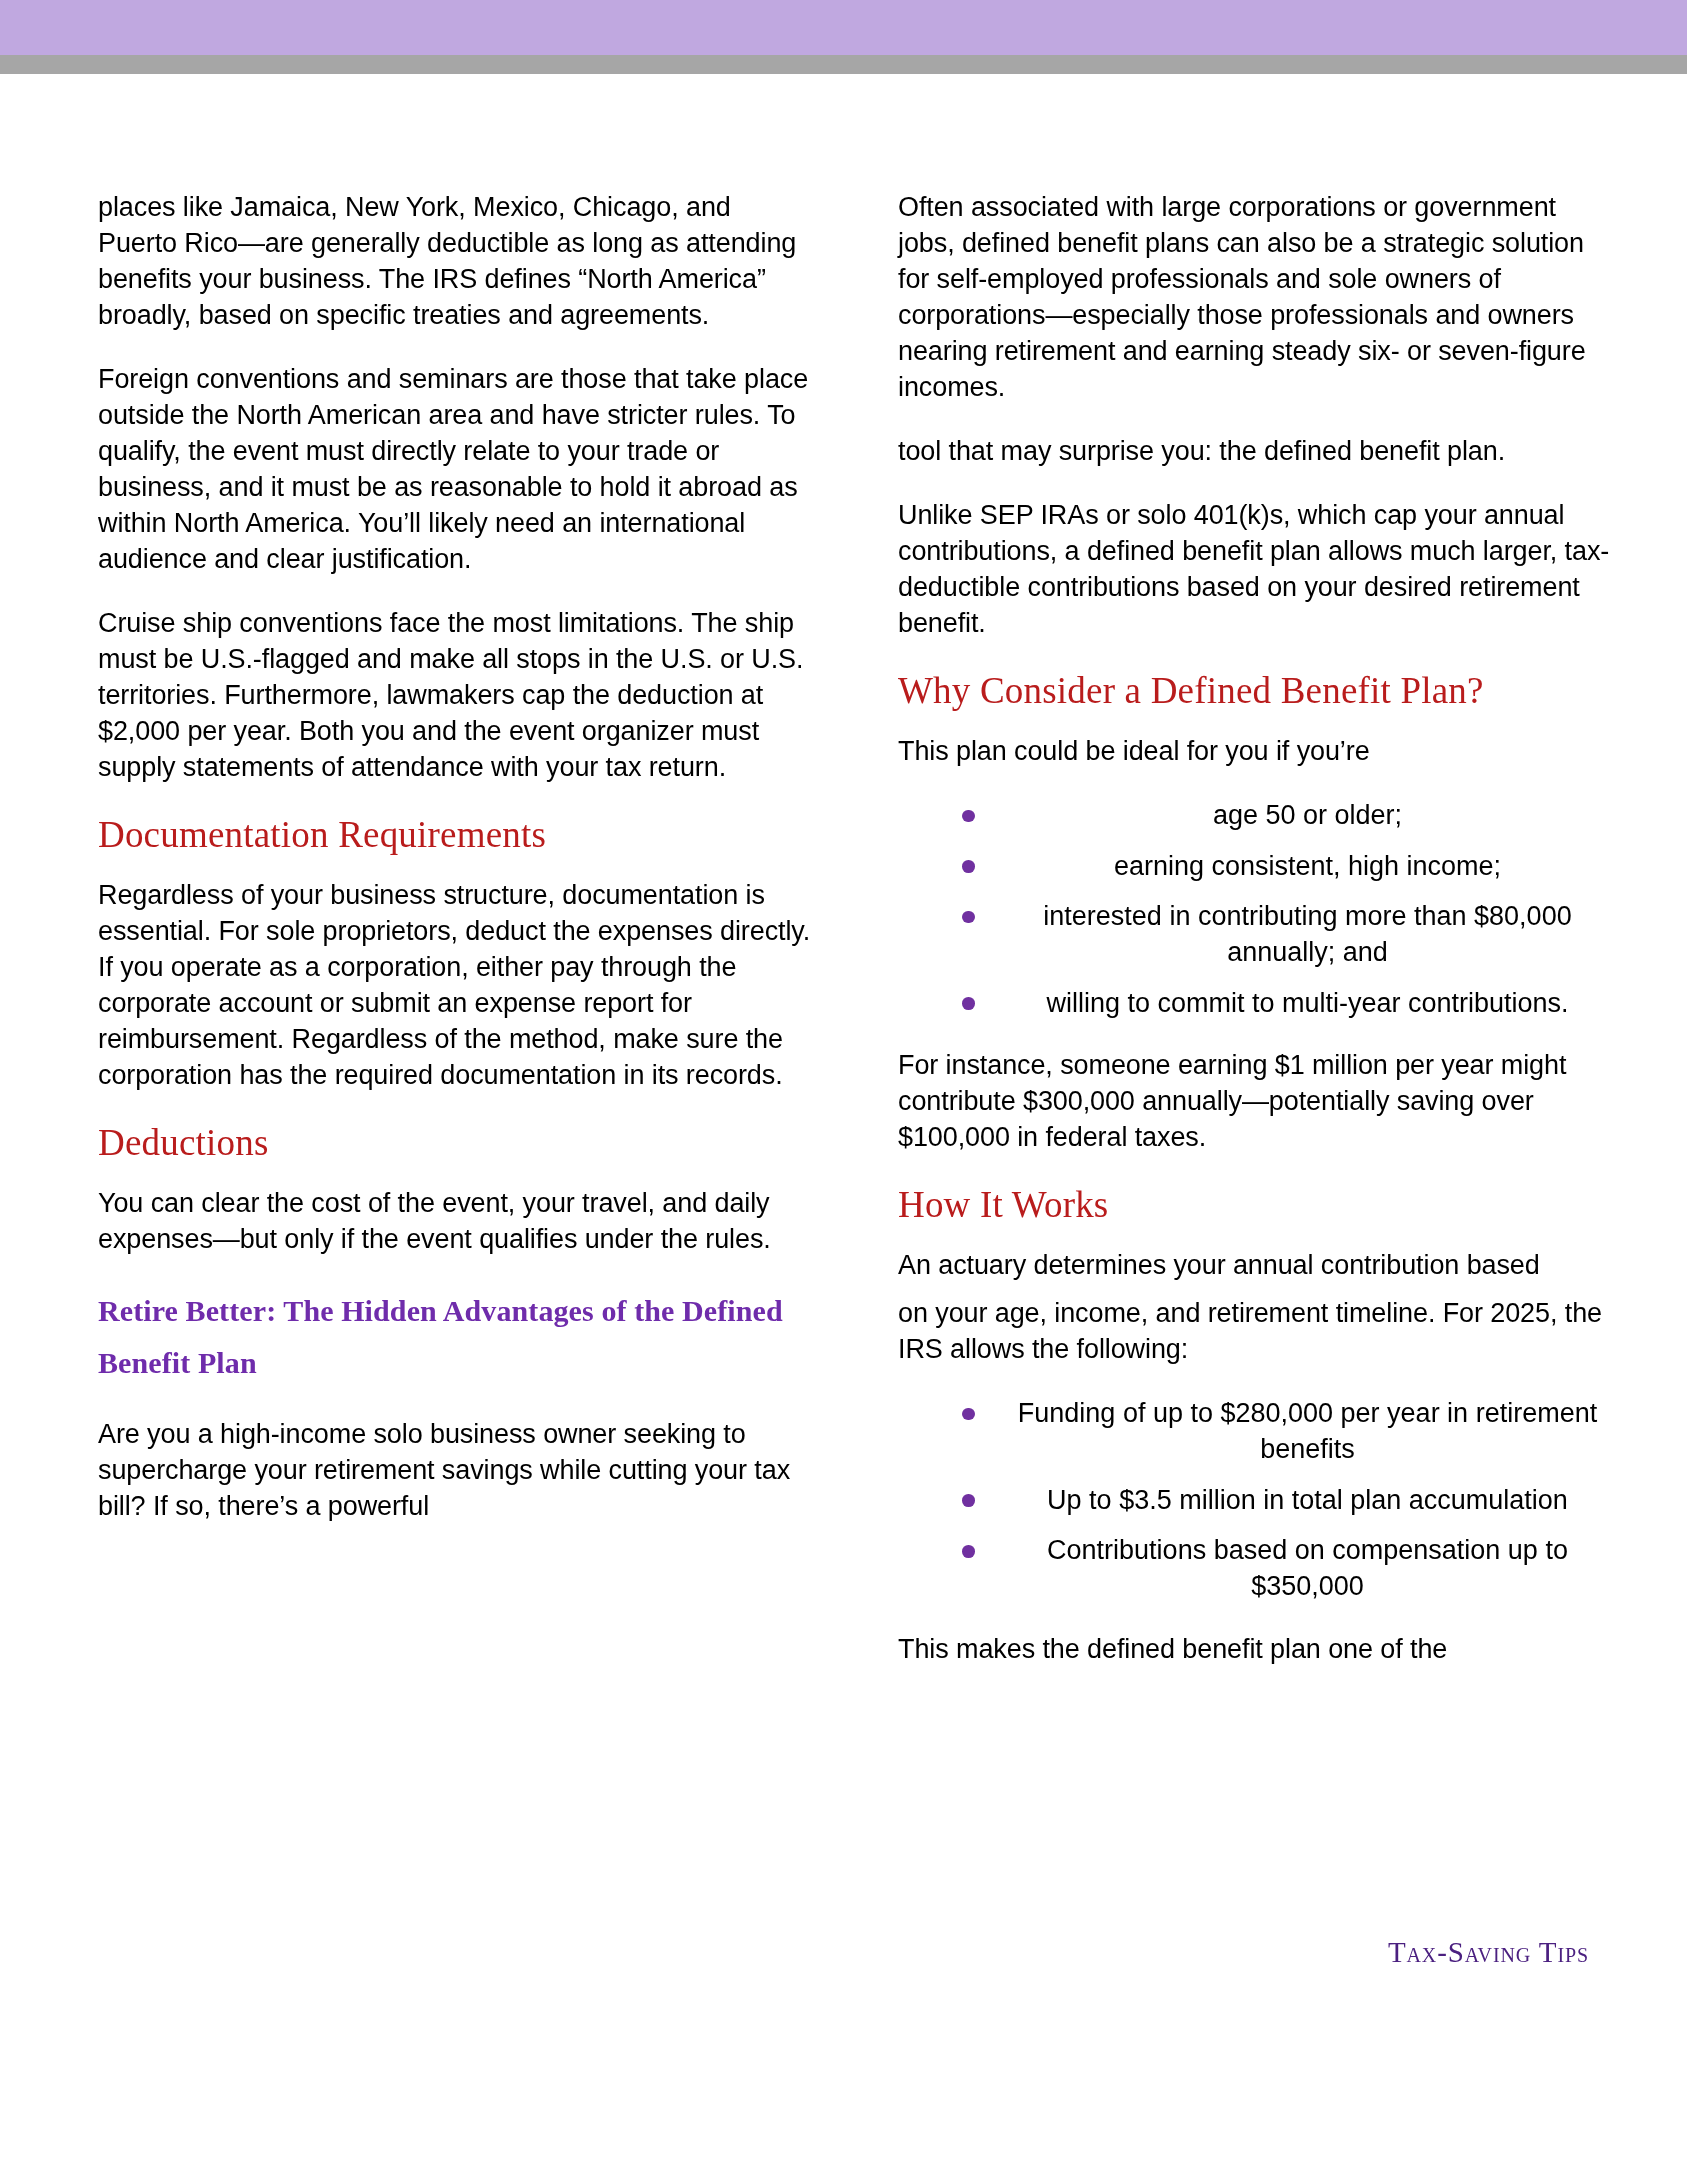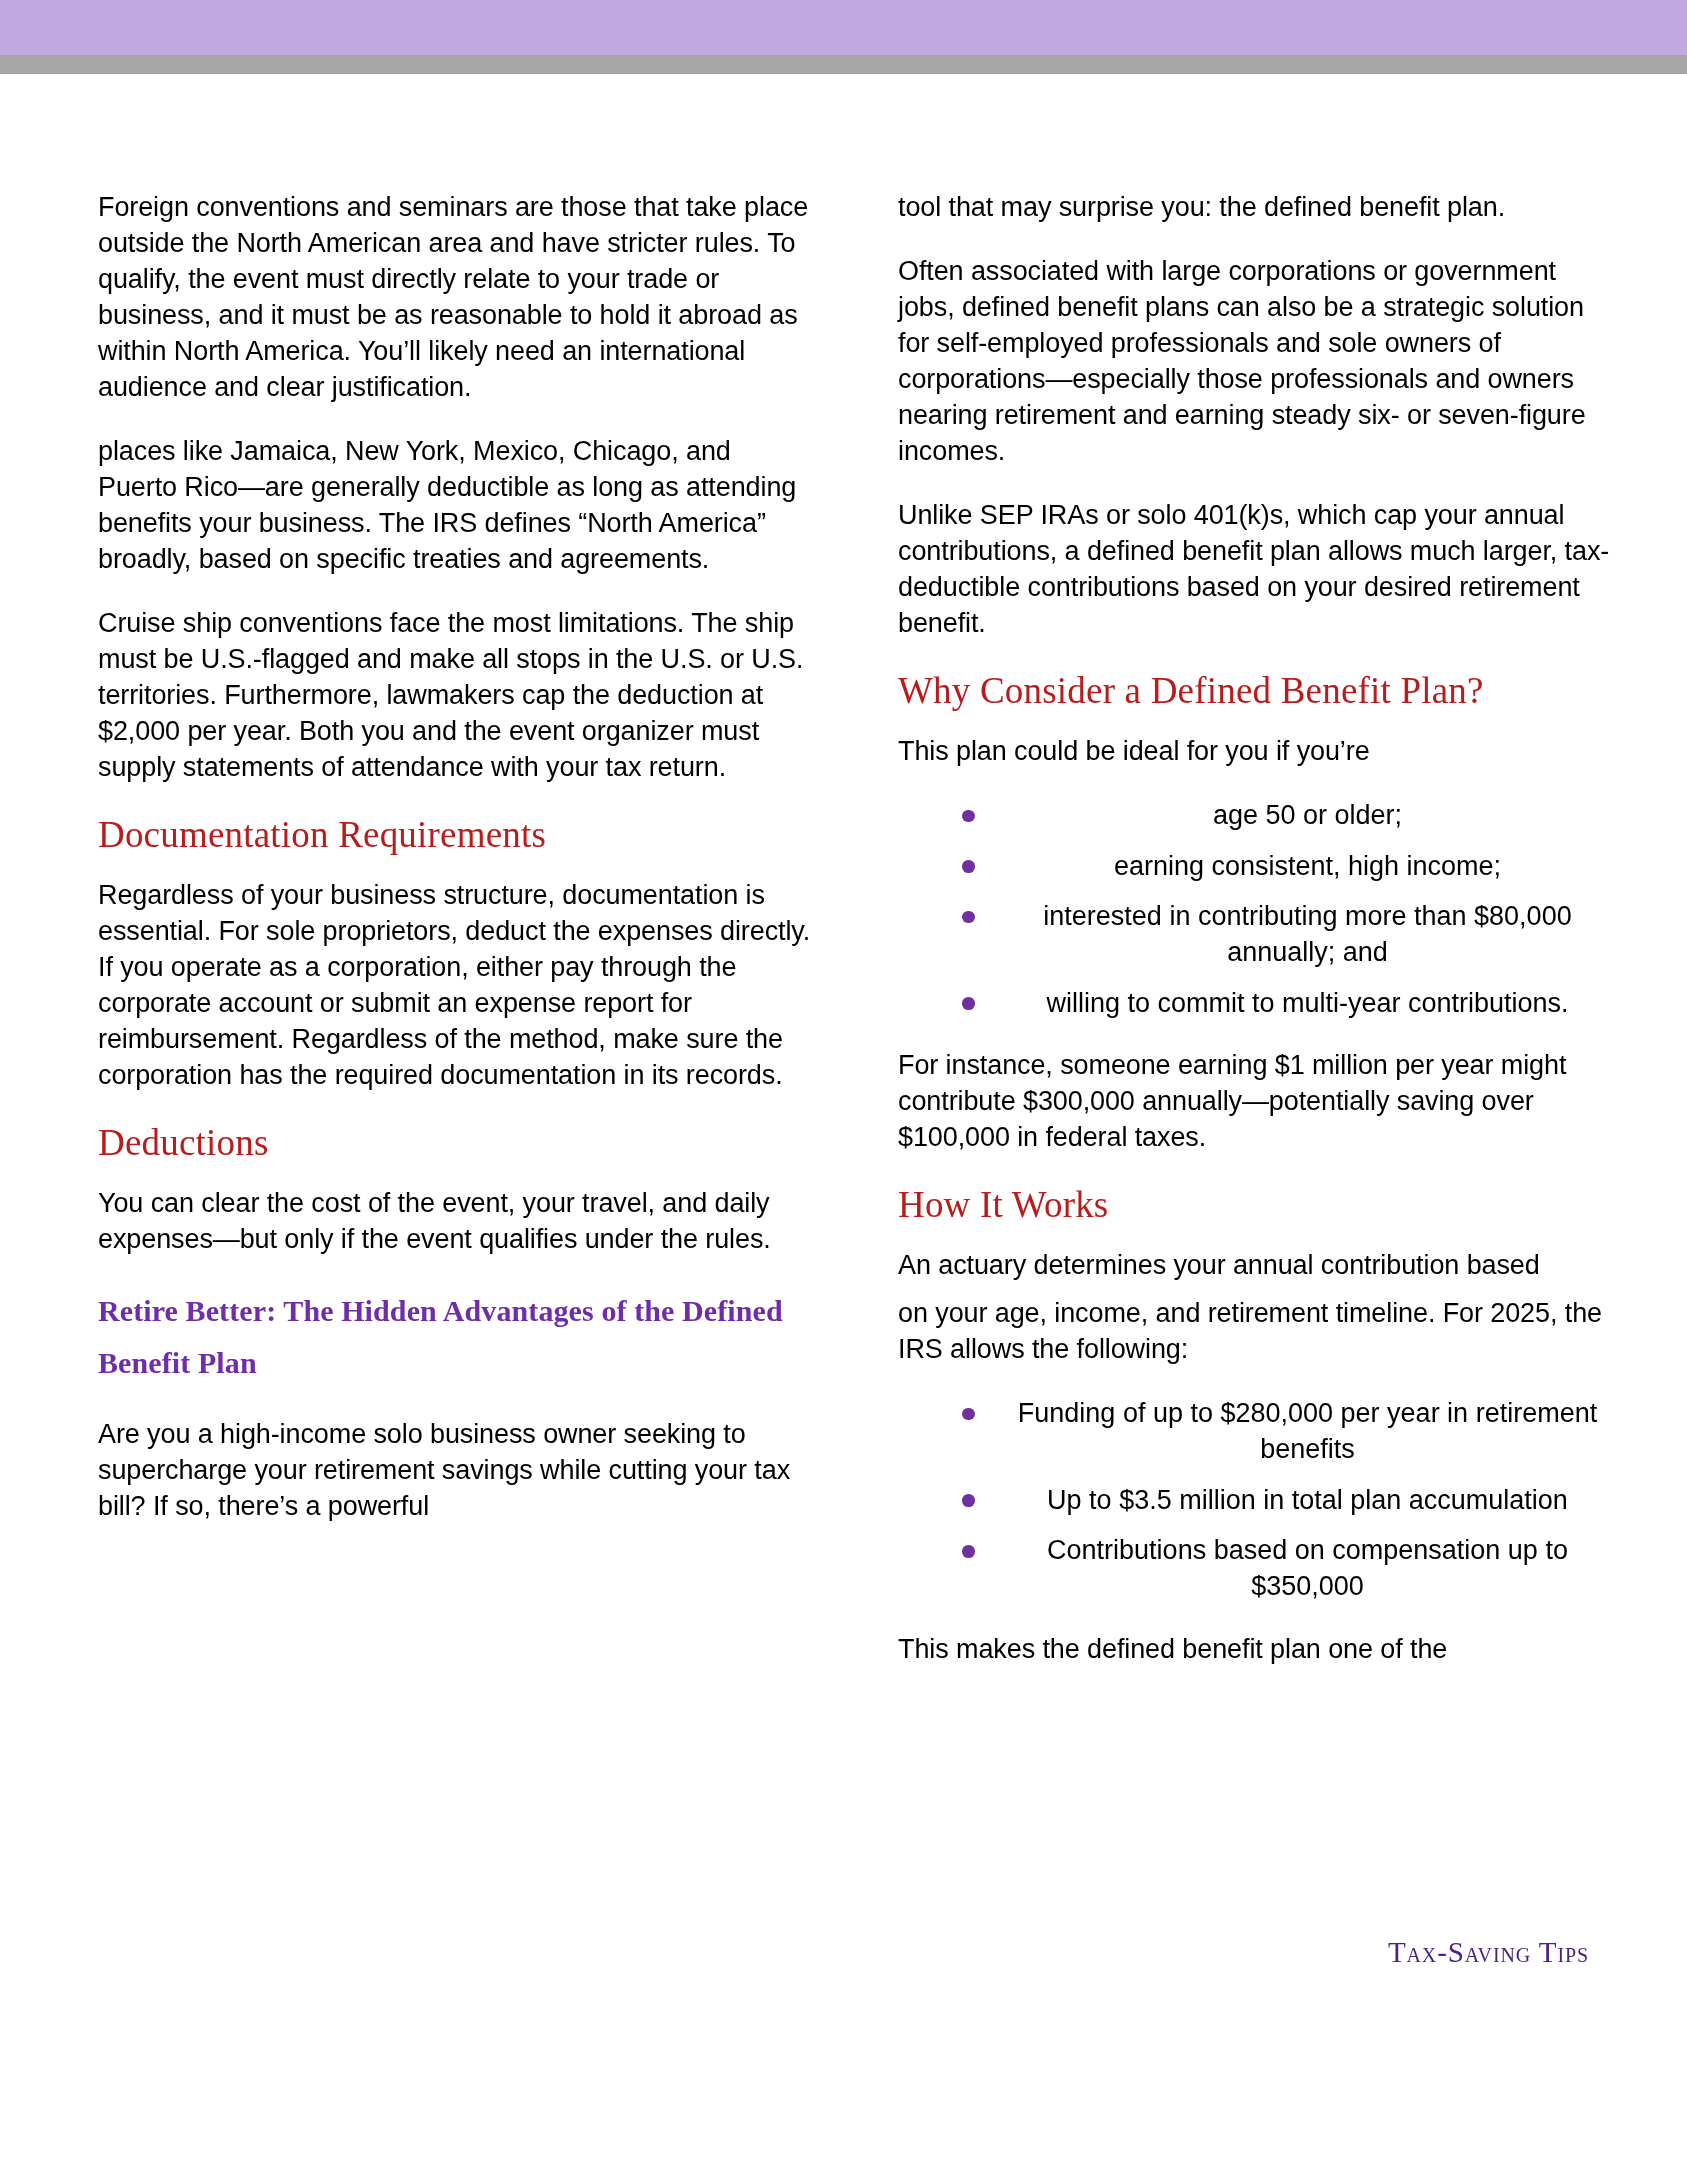--- a/index.html
+++ b/index.html
@@ -123,44 +123,44 @@
 </head>
 <body>
 
 <div id="top-band-purple"></div>
 <div id="top-band-grey"></div>
 
 <div id="content">
 
   <div class="column" id="column-left">
 
+    <p class="body-text">places like Jamaica, New York, Mexico, Chicago, and Puerto Rico—are generally deductible as long as attending benefits your business. The IRS defines “North America” broadly, based on specific treaties and agreements.</p>
+
     <p class="body-text">Foreign conventions and seminars are those that take place outside the North American area and have stricter rules. To qualify, the event must directly relate to your trade or business, and it must be as reasonable to hold it abroad as within North America. You’ll likely need an international audience and clear justification.</p>
-
-    <p class="body-text">places like Jamaica, New York, Mexico, Chicago, and Puerto Rico—are generally deductible as long as attending benefits your business. The IRS defines “North America” broadly, based on specific treaties and agreements.</p>
 
     <p class="body-text">Cruise ship conventions face the most limitations. The ship must be U.S.-flagged and make all stops in the U.S. or U.S. territories. Furthermore, lawmakers cap the deduction at $2,000 per year. Both you and the event organizer must supply statements of attendance with your tax return.</p>
 
     <h2 class="section-heading">Documentation Requirements</h2>
 
     <p class="body-text">Regardless of your business structure, documentation is essential. For sole proprietors, deduct the expenses directly. If you operate as a corporation, either pay through the corporate account or submit an expense report for reimbursement. Regardless of the method, make sure the corporation has the required documentation in its records.</p>
 
     <h2 class="section-heading">Deductions</h2>
 
     <p class="body-text">You can clear the cost of the event, your travel, and daily expenses—but only if the event qualifies under the rules.</p>
 
     <h1 class="feature-heading">Retire Better: The Hidden Advantages of the Defined Benefit Plan</h1>
 
     <p class="body-text">Are you a high-income solo business owner seeking to supercharge your retirement savings while cutting your tax bill? If so, there’s a powerful</p>
   </div>
 
   <div class="column" id="column-right">
 
+    <p class="body-text">Often associated with large corporations or government jobs, defined benefit plans can also be a strategic solution for self-employed professionals and sole owners of corporations—especially those professionals and owners nearing retirement and earning steady six- or seven-figure incomes.</p>
+
     <p class="body-text">tool that may surprise you: the defined benefit plan.</p>
-
-    <p class="body-text">Often associated with large corporations or government jobs, defined benefit plans can also be a strategic solution for self-employed professionals and sole owners of corporations—especially those professionals and owners nearing retirement and earning steady six- or seven-figure incomes.</p>
 
     <p class="body-text">Unlike SEP IRAs or solo 401(k)s, which cap your annual contributions, a defined benefit plan allows much larger, tax-deductible contributions based on your desired retirement benefit.</p>
 
     <h2 class="section-heading">Why Consider a Defined Benefit Plan?</h2>
 
     <p class="body-text">This plan could be ideal for you if you’re</p>
 
     <ul class="bullet-list">
       <li>
         <span class="bullet-dot"></span>

